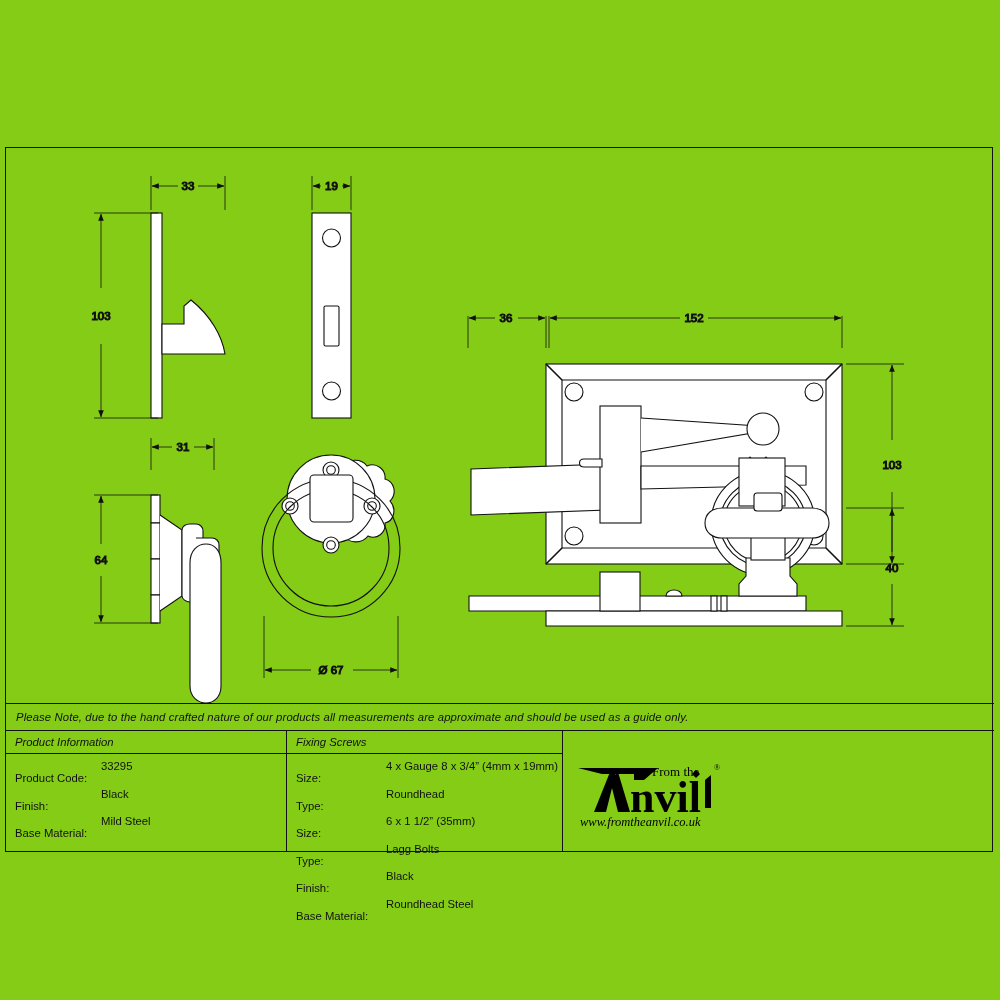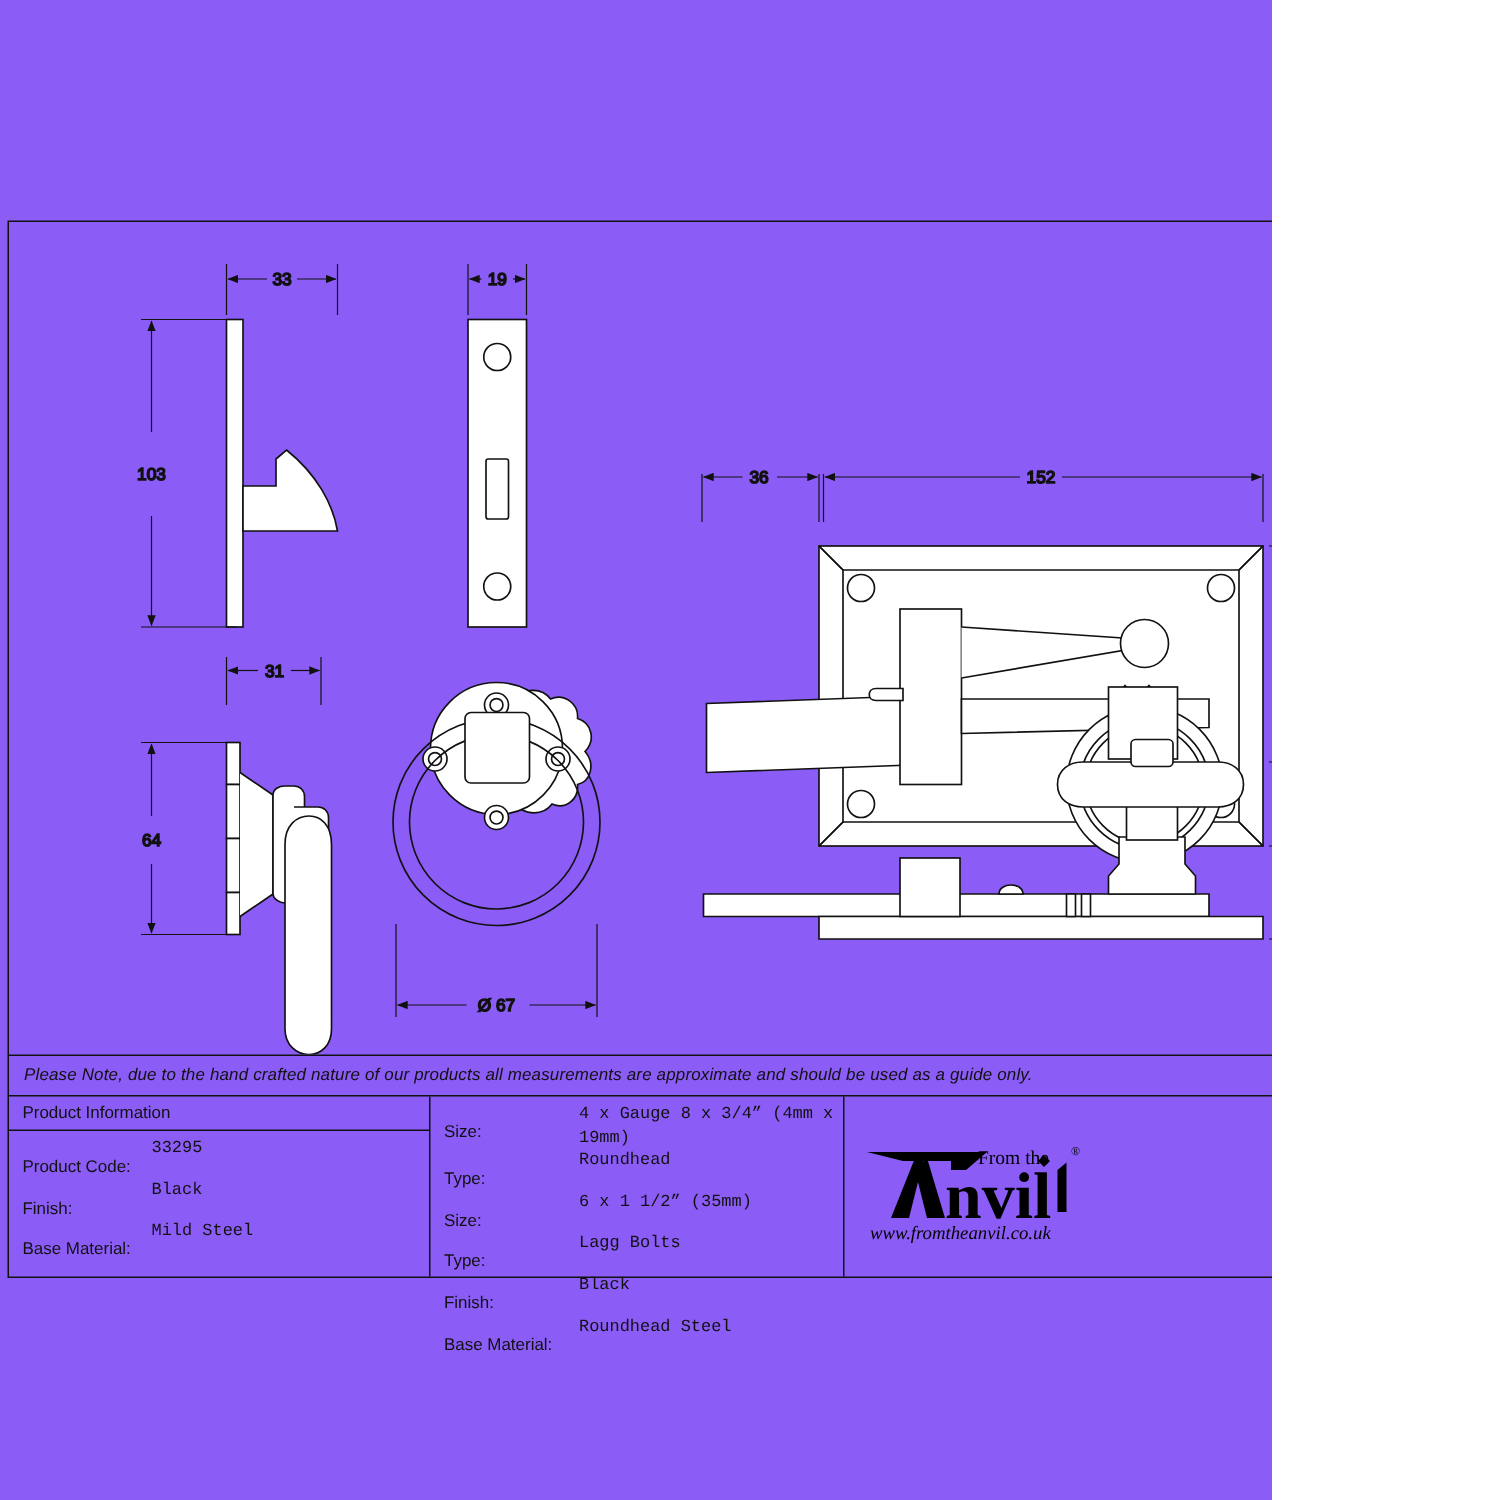--- a/index.html
+++ b/index.html
@@ -7,23 +7,23 @@
     margin: 0;
     padding: 0;
     background: #ffffff;
   }
   body {
     font-family: "Liberation Sans", sans-serif;
     color: #111111;
   }
   #page {
     position: relative;
-    width: 848px;
+    width: 1000px;
     height: 1000px;
-    background: #8b5cf6;
+    background: #84cc16;
     overflow: hidden;
   }
   
   #sheet {
     position: absolute;
     left: 5px;
     top: 147px;
     width: 988px;
     height: 705px;
     border: 1.6px solid #111111;
@@ -84,32 +84,33 @@
   .col-logo    { width: 169px; }
 
   .col-head {
     height: 23px;
     border-bottom: 1.4px solid #111111;
     display: flex;
     align-items: center;
     padding-left: 9px;
     font-size: 11.3px;
     box-sizing: border-box;
+    font-style: italic;
   }
   .col-body {
     padding: 5px 0 0 9px;
     box-sizing: border-box;
   }
   .kv-row {
     display: flex;
     font-size: 11.3px;
     line-height: 15.6px;
   }
   .kv-key { width: 86px; flex: 0 0 86px; margin-top: 12px; }
-  .kv-val { flex: 1 1 auto; font-family: Liberation Mono, monospace; }
+  .kv-val { flex: 1 1 auto; }
   .fix-key { width: 90px; flex: 0 0 90px; }
   .list-row {
     font-size: 11.3px;
     line-height: 15.6px;
   }
   
   .col-logo .logo-wrap {
     position: absolute;
     left: 0; top: 0;
     width: 100%; height: 100%;
@@ -367,20 +368,21 @@
           </div>
           <div class="kv-row">
             <span class="kv-key">Base Material:</span>
             <span class="kv-val">Mild Steel</span>
           </div>
         </div>
       </div>
 
 
       <div class="info-col col-fixing">
+        <div class="col-head">Fixing Screws</div>
         <div class="col-body">
           <div class="kv-row">
             <span class="kv-key fix-key">Size:</span>
             <span class="kv-val">4 x Gauge 8 x 3/4” (4mm x 19mm)</span>
           </div>
           <div class="kv-row">
             <span class="kv-key fix-key">Type:</span>
             <span class="kv-val">Roundhead</span>
           </div>
           <div class="kv-row">

